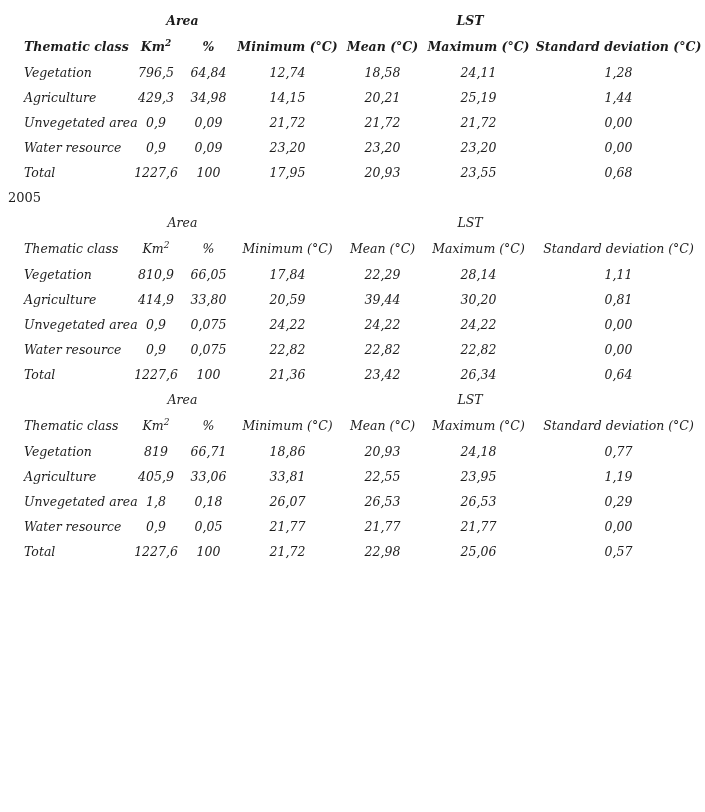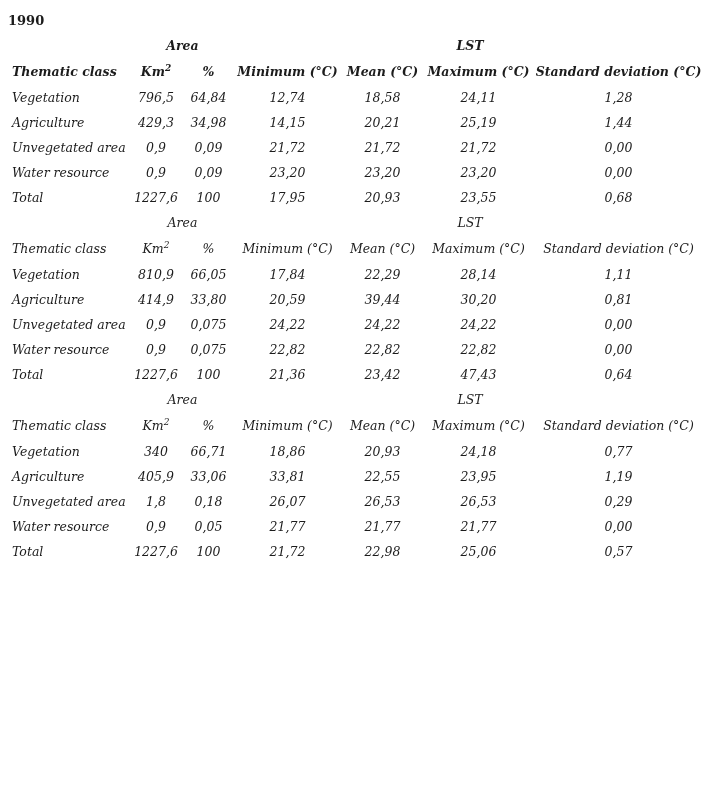--- a/index.html
+++ b/index.html
@@ -32,32 +32,31 @@
     font-weight: normal;
     text-align: center;
     height: 25px;
     padding: 0;
     white-space: nowrap;
     overflow: visible;
   }
   tr.head-row th { height: 27px; }
   th.tc, td:first-child {
     text-align: left;
-    padding-left: 12px;
+    padding-left: 24px;
   }
   section.bold-head th, section.bold-head .year { font-weight: bold; }
   sup { font-size: 9px; line-height: 0; }
 </style>
 </head>
 <body>
 
 <div class="page">
 
   <section class="bold-head">
-    <div class="year bold">1990</div>
     <table>
       <colgroup>
         <col style="width:130px">
           <col style="width:52px">
           <col style="width:53px">
         <col style="width:105px">
           <col style="width:85px">
           <col style="width:107px">
           <col style="width:173px">
       </colgroup>
@@ -115,20 +114,98 @@
             <td>0,00</td>
           </tr>
           <tr>
             <td>Total</td>
             <td>1227,6</td>
             <td>100</td>
             <td>17,95</td>
             <td>20,93</td>
             <td>23,55</td>
             <td>0,68</td>
+          </tr>
+        </tbody>
+    </table>
+  </section>
+
+  <section>
+    <div class="year">2005</div>
+    <table>
+      <colgroup>
+        <col style="width:130px">
+          <col style="width:52px">
+          <col style="width:53px">
+        <col style="width:105px">
+          <col style="width:85px">
+          <col style="width:107px">
+          <col style="width:173px">
+      </colgroup>
+      <thead>
+        <tr class="group-row">
+          <th class="tc"></th>
+          <th colspan="2">Area</th>
+          <th colspan="4">LST</th>
+        </tr>
+        <tr class="head-row">
+          <th class="tc">Thematic class</th>
+          <th><span>Km</span><sup>2</sup></th>
+          <th>%</th>
+          <th>Minimum (°C)</th>
+          <th>Mean (°C)</th>
+          <th>Maximum (°C)</th>
+          <th>Standard deviation (°C)</th>
+        </tr>
+      </thead>
+      <tbody>
+          <tr>
+            <td>Vegetation</td>
+            <td>810,9</td>
+            <td>66,05</td>
+            <td>17,84</td>
+            <td>22,29</td>
+            <td>28,14</td>
+            <td>1,11</td>
+          </tr>
+          <tr>
+            <td>Agriculture</td>
+            <td>414,9</td>
+            <td>33,80</td>
+            <td>20,59</td>
+            <td>39,44</td>
+            <td>30,20</td>
+            <td>0,81</td>
+          </tr>
+          <tr>
+            <td>Unvegetated area</td>
+            <td>0,9</td>
+            <td>0,075</td>
+            <td>24,22</td>
+            <td>24,22</td>
+            <td>24,22</td>
+            <td>0,00</td>
+          </tr>
+          <tr>
+            <td>Water resource</td>
+            <td>0,9</td>
+            <td>0,075</td>
+            <td>22,82</td>
+            <td>22,82</td>
+            <td>22,82</td>
+            <td>0,00</td>
+          </tr>
+          <tr>
+            <td>Total</td>
+            <td>1227,6</td>
+            <td>100</td>
+            <td>21,36</td>
+            <td>23,42</td>
+            <td>26,34</td>
+            <td>0,64</td>
           </tr>
         </tbody>
     </table>
   </section>
 
   <section>
     <table>
       <colgroup>
         <col style="width:130px">
           <col style="width:52px">
@@ -150,98 +227,21 @@
           <th>%</th>
           <th>Minimum (°C)</th>
           <th>Mean (°C)</th>
           <th>Maximum (°C)</th>
           <th>Standard deviation (°C)</th>
         </tr>
       </thead>
       <tbody>
           <tr>
             <td>Vegetation</td>
-            <td>810,9</td>
-            <td>66,05</td>
-            <td>17,84</td>
-            <td>22,29</td>
-            <td>28,14</td>
-            <td>1,11</td>
-          </tr>
-          <tr>
-            <td>Agriculture</td>
-            <td>414,9</td>
-            <td>33,80</td>
-            <td>20,59</td>
-            <td>39,44</td>
-            <td>30,20</td>
-            <td>0,81</td>
-          </tr>
-          <tr>
-            <td>Unvegetated area</td>
-            <td>0,9</td>
-            <td>0,075</td>
-            <td>24,22</td>
-            <td>24,22</td>
-            <td>24,22</td>
-            <td>0,00</td>
-          </tr>
-          <tr>
-            <td>Water resource</td>
-            <td>0,9</td>
-            <td>0,075</td>
-            <td>22,82</td>
-            <td>22,82</td>
-            <td>22,82</td>
-            <td>0,00</td>
-          </tr>
-          <tr>
-            <td>Total</td>
-            <td>1227,6</td>
-            <td>100</td>
-            <td>21,36</td>
-            <td>23,42</td>
-            <td>47,43</td>
-            <td>0,64</td>
-          </tr>
-        </tbody>
-    </table>
-  </section>
-
-  <section>
-    <table>
-      <colgroup>
-        <col style="width:130px">
-          <col style="width:52px">
-          <col style="width:53px">
-        <col style="width:105px">
-          <col style="width:85px">
-          <col style="width:107px">
-          <col style="width:173px">
-      </colgroup>
-      <thead>
-        <tr class="group-row">
-          <th class="tc"></th>
-          <th colspan="2">Area</th>
-          <th colspan="4">LST</th>
-        </tr>
-        <tr class="head-row">
-          <th class="tc">Thematic class</th>
-          <th><span>Km</span><sup>2</sup></th>
-          <th>%</th>
-          <th>Minimum (°C)</th>
-          <th>Mean (°C)</th>
-          <th>Maximum (°C)</th>
-          <th>Standard deviation (°C)</th>
-        </tr>
-      </thead>
-      <tbody>
-          <tr>
-            <td>Vegetation</td>
-            <td>340</td>
+            <td>819</td>
             <td>66,71</td>
             <td>18,86</td>
             <td>20,93</td>
             <td>24,18</td>
             <td>0,77</td>
           </tr>
           <tr>
             <td>Agriculture</td>
             <td>405,9</td>
             <td>33,06</td>

